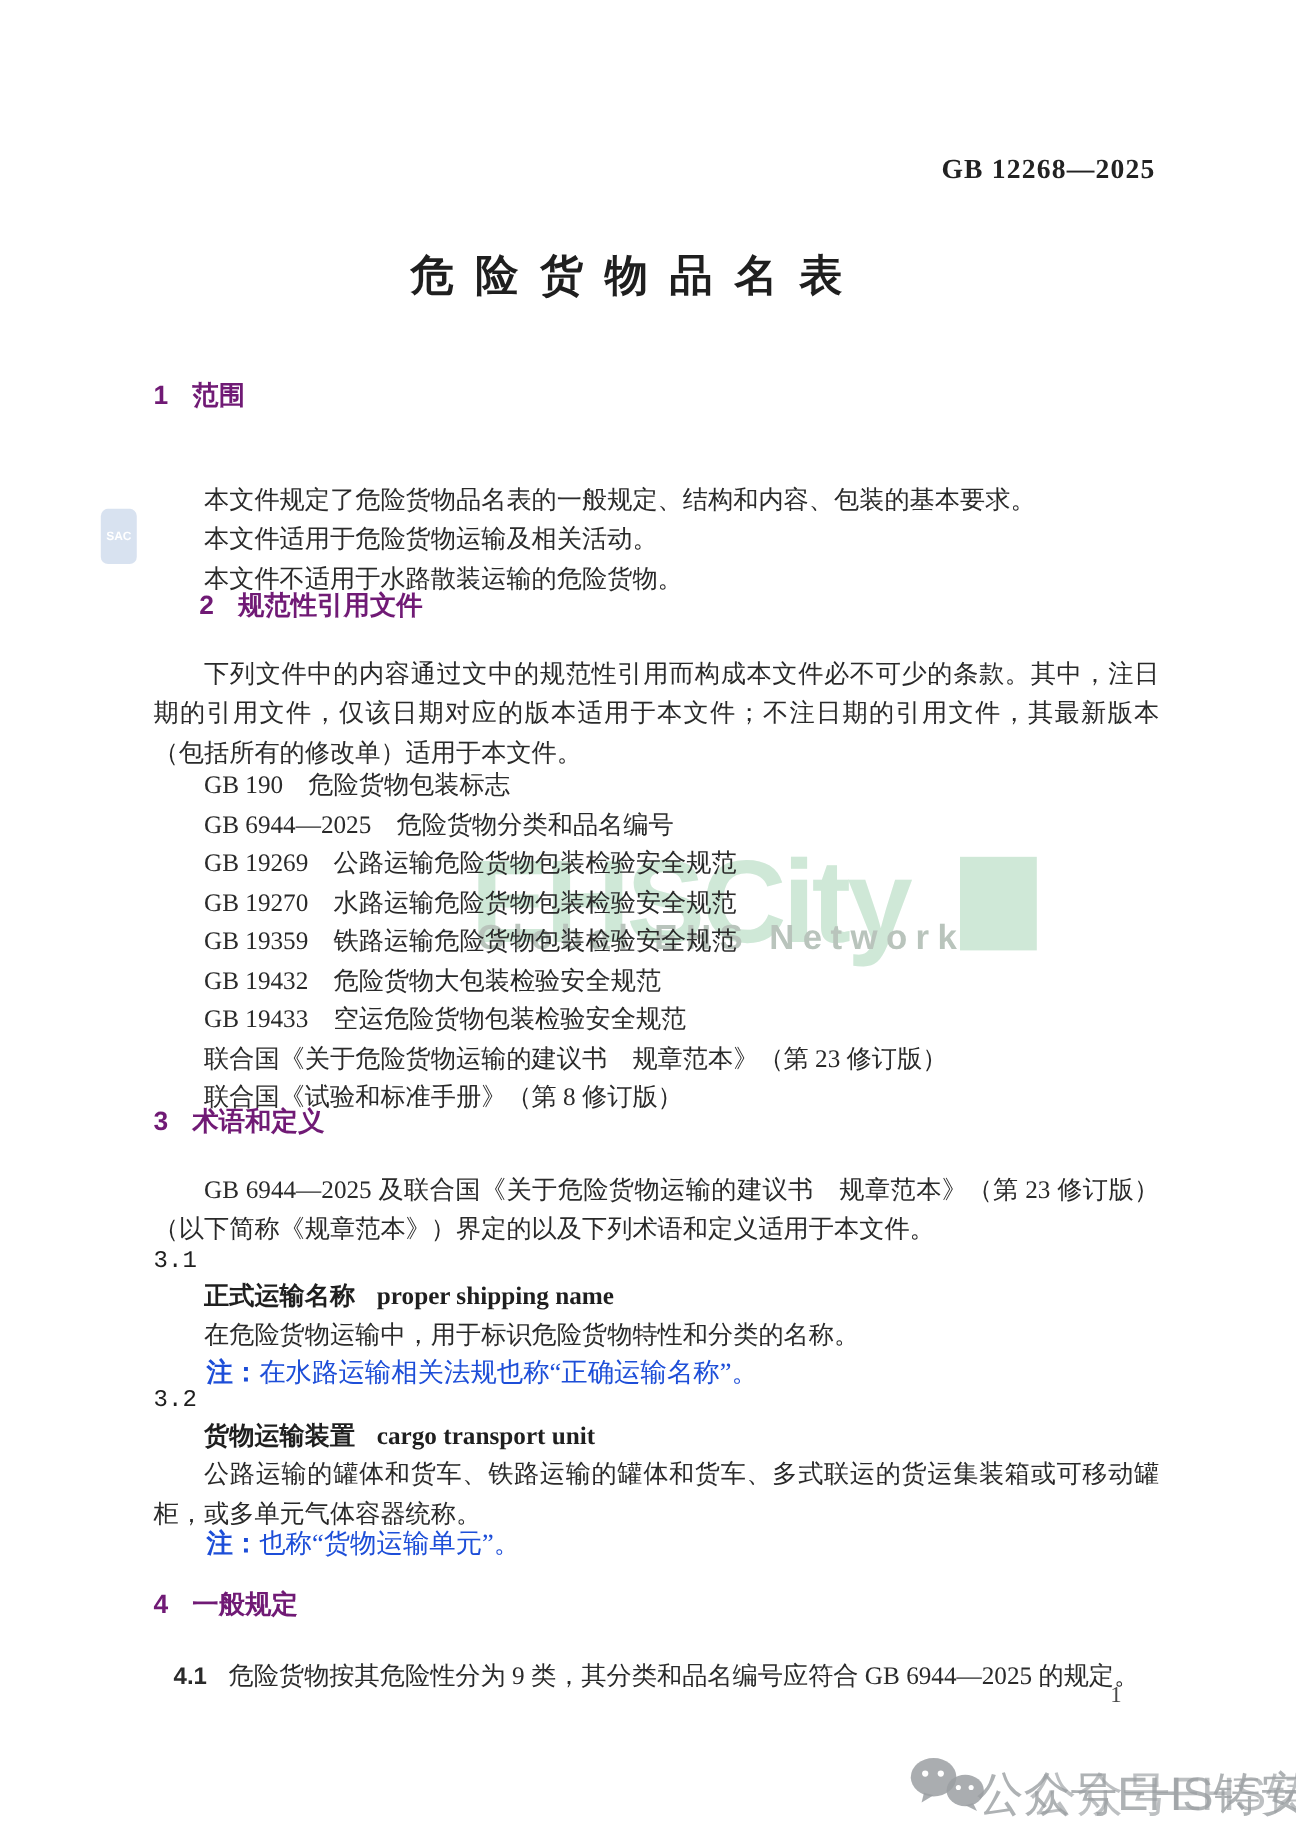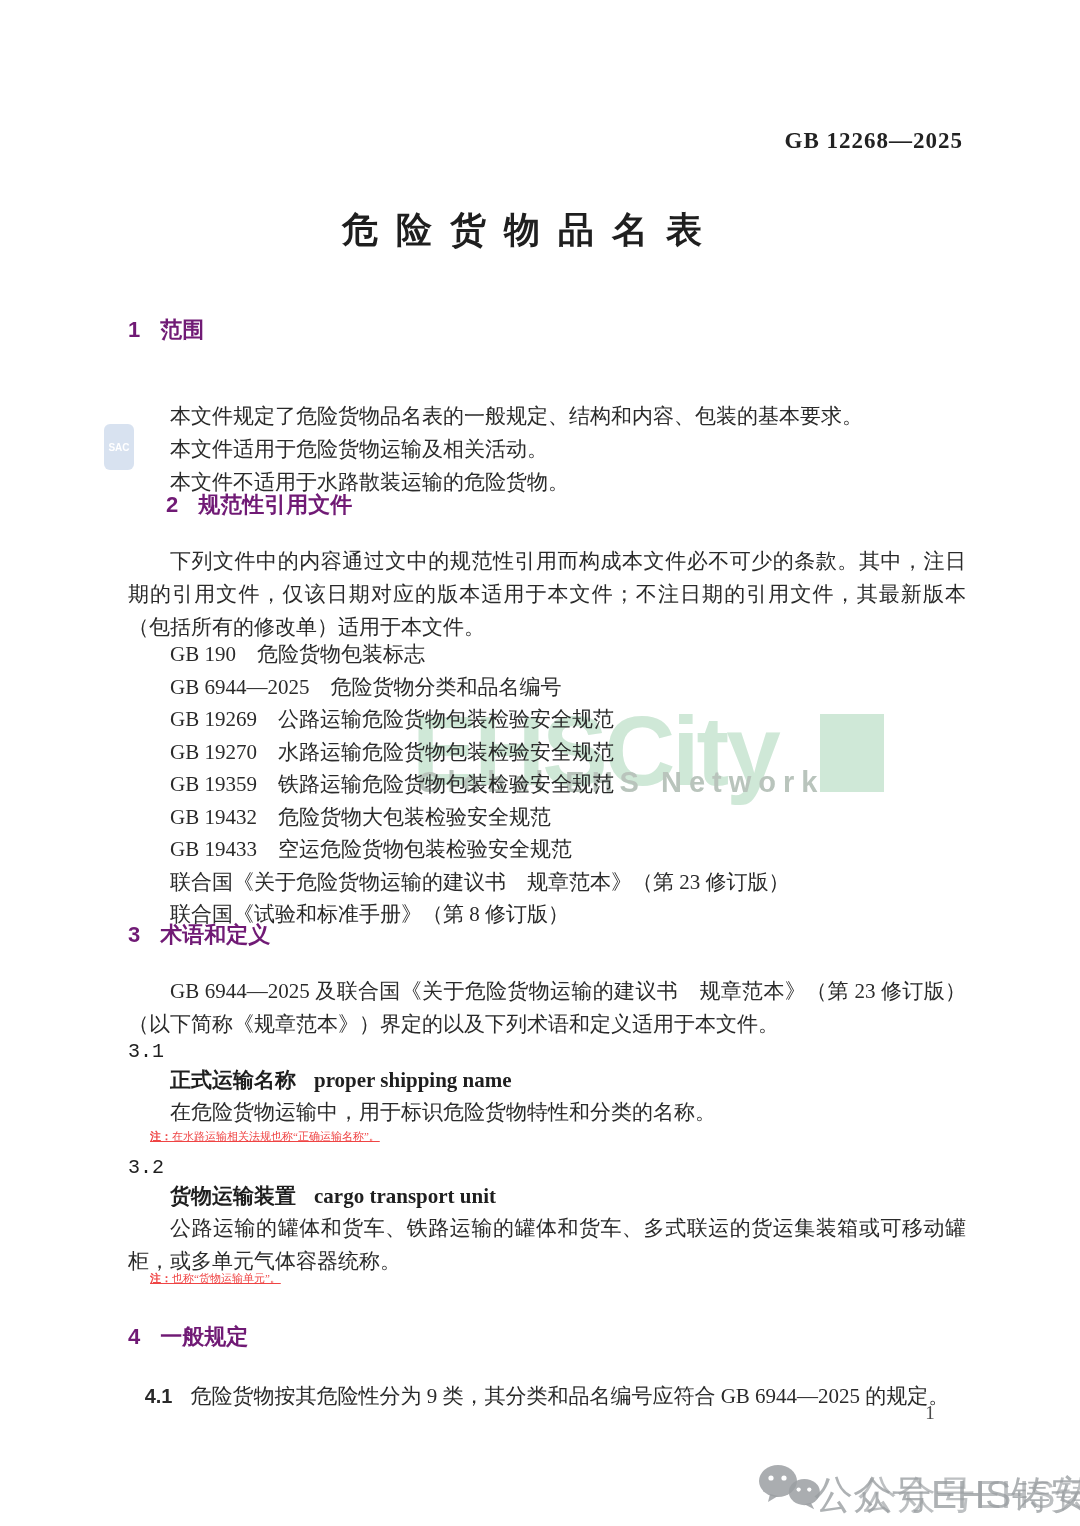--- a/index.html
+++ b/index.html
@@ -48,33 +48,33 @@
     font-size:20px;color:#1f1f1f;
   }
   .term-line{
     left:128px;width:838px;padding-left:2em;box-sizing:border-box;
     font-size:21px;color:#1f1f1f;
   }
   .term-zh{font-family:"Liberation Sans","DejaVu Sans",sans-serif;font-weight:bold;}
   .term-en{font-family:"Liberation Serif","DejaVu Serif",serif;font-weight:bold;margin-left:18px;margin-top:37px;}
   .note-line{
     left:128px;width:838px;padding-left:2em;box-sizing:border-box;
-    font-size:11px;color:#ef4444;text-decoration:underline;
+    font-size:22px;color:#1d4ed8;
   }
   .note-label{font-family:"Liberation Sans","DejaVu Sans",sans-serif;font-weight:bold;}
   .item41 .num{
     font-family:"Liberation Sans","DejaVu Sans",sans-serif;
     font-weight:bold;font-size:20px;margin-right:18px;
   }
   .page-num{
     top:1402px;left:900px;width:60px;text-align:center;
     font-size:19px;color:#4a4a4a;
   }
   
-  .wm{z-index:1;margin-left:20px;}
+  .wm{z-index:1;}
   .sac-badge{
     top:424px;left:84px;width:30px;height:46px;
     background:#ccd9ec;border-radius:6px;opacity:.75;
     display:flex;align-items:center;justify-content:center;
     color:#ffffff;font-family:"Liberation Sans","DejaVu Sans",sans-serif;
     font-size:10px;font-weight:bold;
   }
   .ehscity{top:702px;left:392px;width:500px;height:115px;}
   .ehscity .big{
     position:absolute;top:0;left:0;

